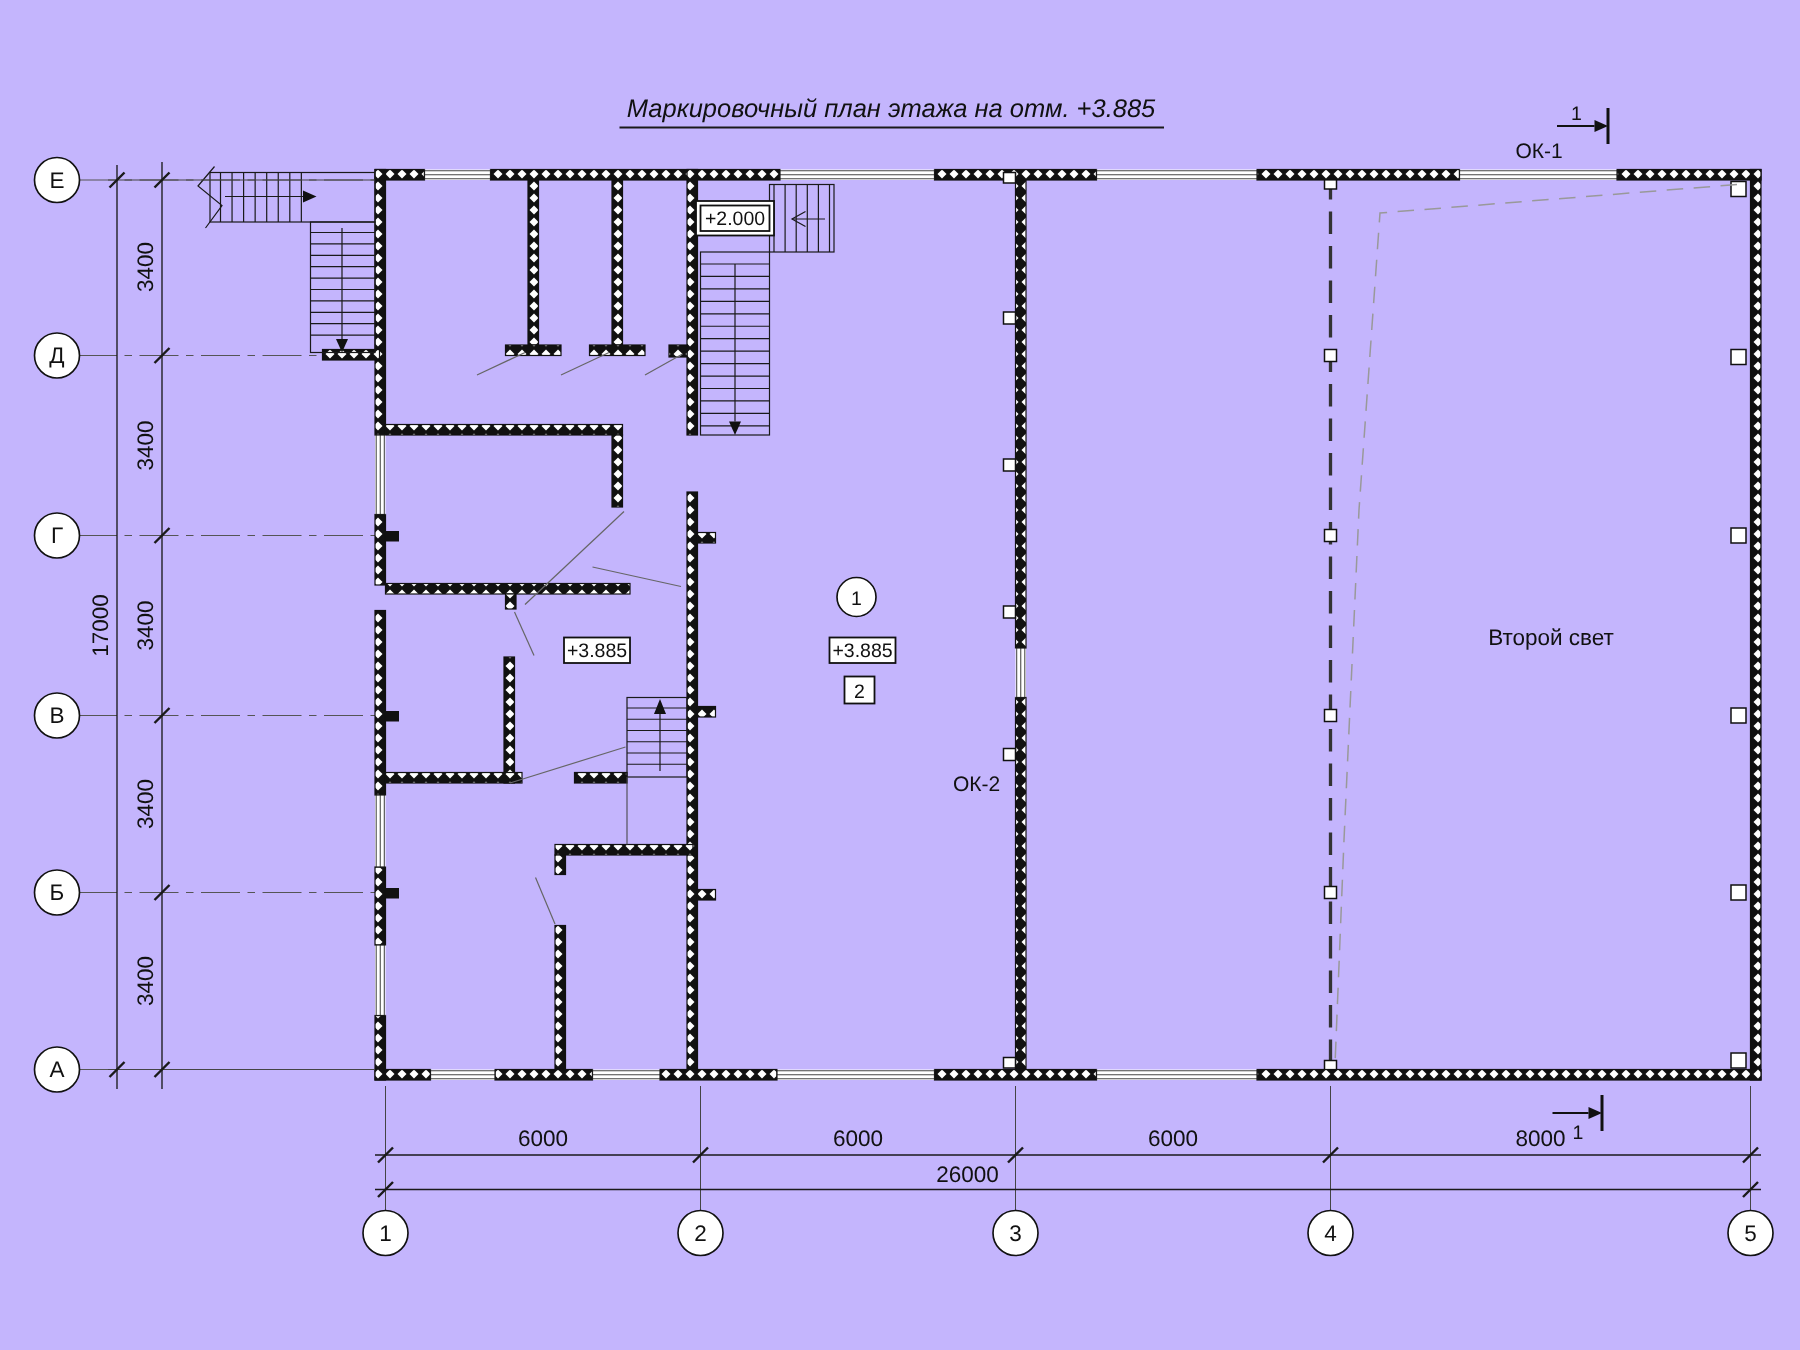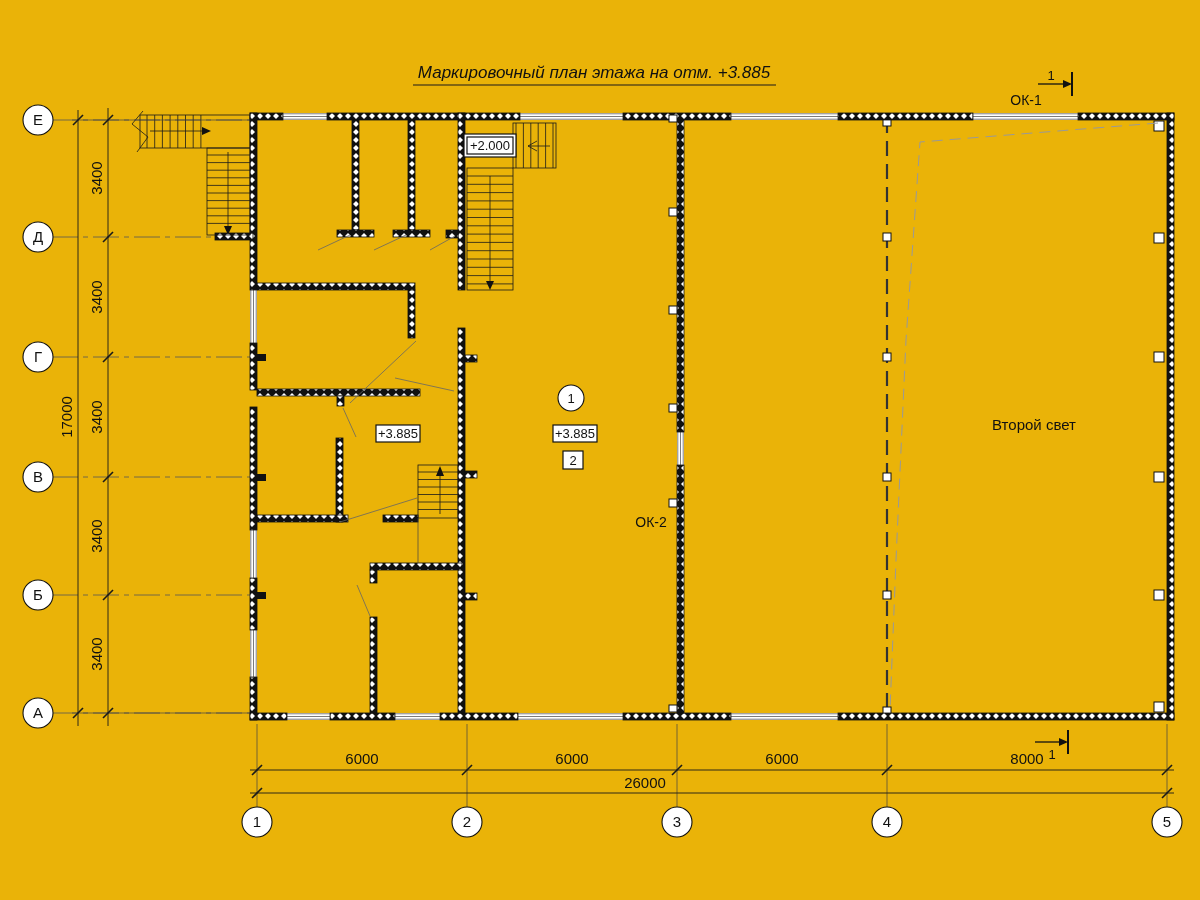--- a/index.html
+++ b/index.html
@@ -1,16 +1,16 @@
 <!DOCTYPE html>
 <html><head>
 <meta charset="utf-8">
 <style>
   html,body{margin:0;padding:0;background:#fff;}
-  .canvas{position:relative;width:1200px;height:900px;background:#eab308;overflow:hidden;
+  .canvas{position:relative;width:1200px;height:900px;background:#c4b5fd;overflow:hidden;
           font-family:"Liberation Sans",sans-serif;}
   svg{position:absolute;left:0;top:0;}
   .wall{fill:url(#wallhatch);stroke:#111;stroke-width:0.8;}
   .stubw{fill:#fff;stroke:#111;stroke-width:1;}
   .stubb{fill:#111;stroke:none;}
   .tl{stroke:#1a1a1a;stroke-width:0.8;fill:none;}
   .tl2{stroke:#1a1a1a;stroke-width:1.2;fill:none;}
   .thin{stroke:#444;stroke-width:0.7;fill:none;}
   .dimline{stroke:#1a1a1a;stroke-width:0.9;fill:none;}
   .tick{stroke:#1a1a1a;stroke-width:1.6;}

